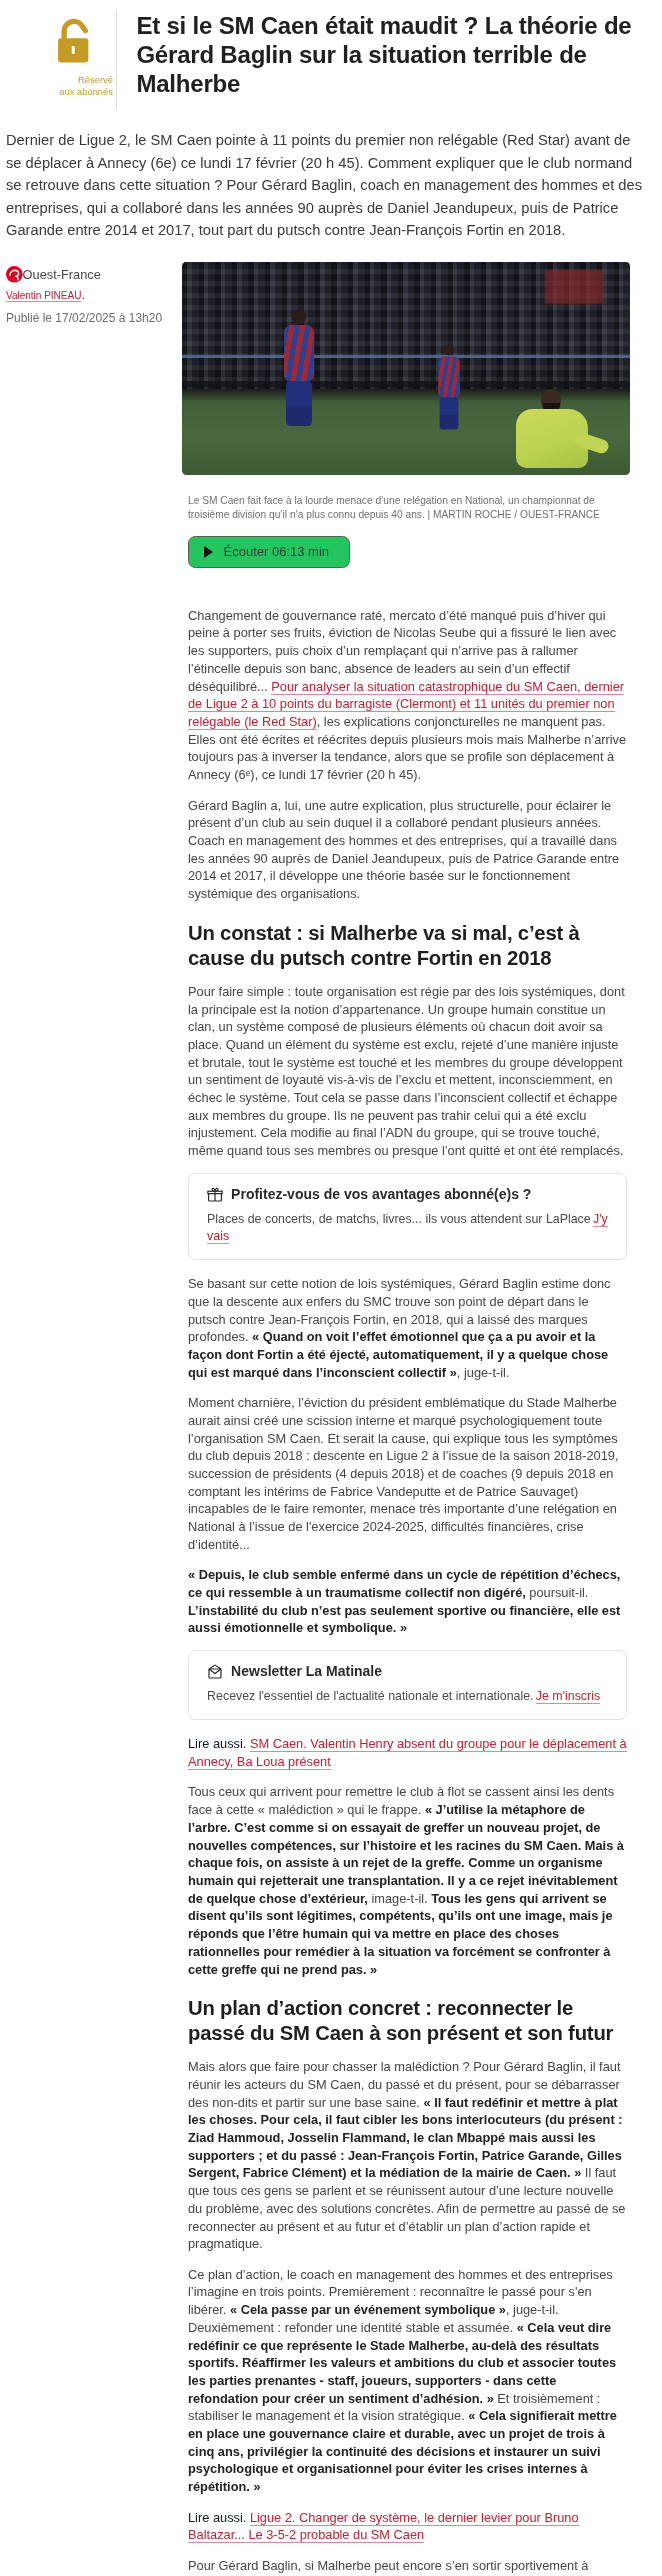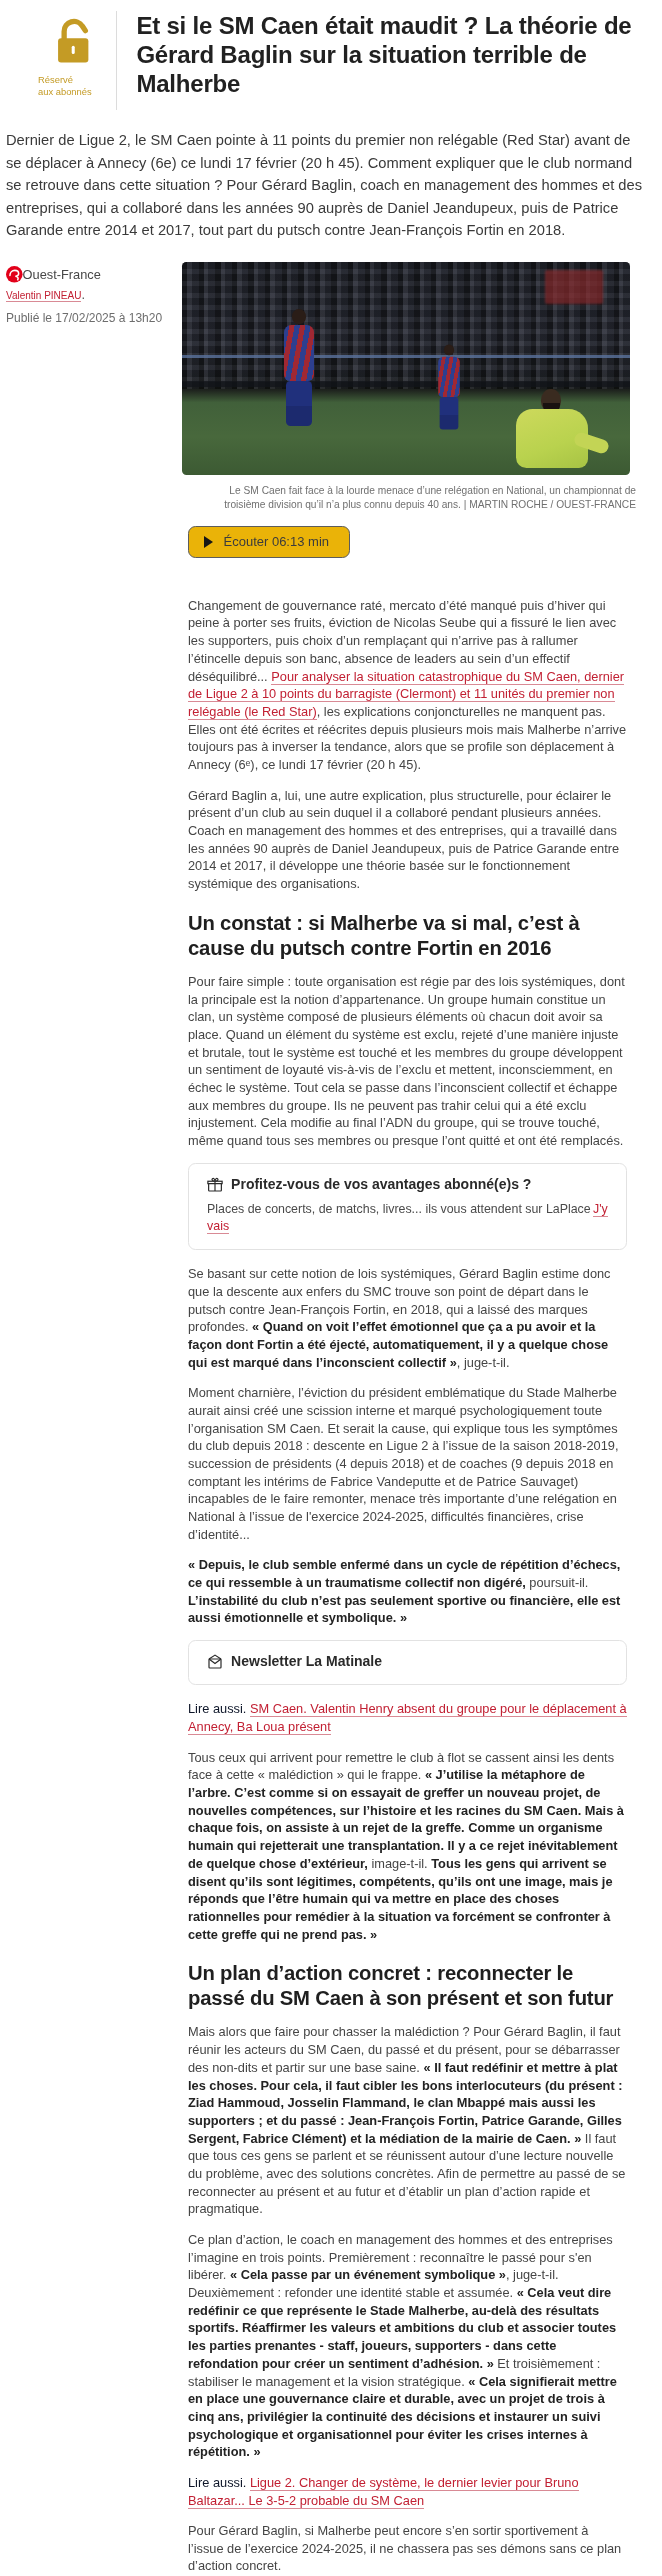--- a/index.html
+++ b/index.html
@@ -2,21 +2,21 @@
 <html lang="fr" style="font-size:12px"><head>
 <meta charset="utf-8">
 <style>
   * { margin:0; padding:0; box-sizing:border-box; }
   html,body { background:#ffffff; }
   body { font-family:"Liberation Sans", sans-serif; color:#3f3f3f; }
   .page { position:relative; width:663px; height:2576px; overflow:hidden; background:#fff; }
 
   
   .top { display:flex; padding:10.5px 19.6px 0 38px; }
-  .badge { width:75px; text-align:left; flex:0 0 auto; padding-top:6px; }
+  .badge { width:75px; text-align:right; flex:0 0 auto; padding-top:6px; }
   .badge .lock { display:block; margin:0 auto 7.5px; }
   .badge-text { color:#c49b25; font-size:9.4px; line-height:12px; }
   .v-divider { width:0.8px; background:#dcdcdc; margin-left:3px; height:99px; flex:0 0 auto; }
   h1.title { padding-left:19.6px; font-size:24px; line-height:29px; font-weight:700; color:#212121; letter-spacing:-0.2px; }
 
   
   .lead { margin:19.6px 21px 0 6px; font-size:14.7px; line-height:22.6px; color:#3a3a3a; }
 
   
   .media-row { display:flex; margin-top:19.6px; }
@@ -41,25 +41,25 @@
   .p-torso { width:30px; height:56px; margin:1.5px auto 0; border-radius:7.5px 7.5px 6px 6px;
              background:repeating-linear-gradient(100deg,#2d3f8f 0 5.3px,#a02833 5.3px 10.5px); }
   .p-legs { width:25.6px; height:45px; margin:0 auto; background:linear-gradient(180deg,#20307c 0 55%, #1c2a6e 55% 100%); border-radius:4.5px; }
   .player.small { transform:scale(.72); }
   .keeper { position:absolute; right:24px; bottom:-4.5px; width:113px; height:90px; }
   .k-head { position:absolute; left:48px; top:0; width:19.6px; height:22.6px; background:#3a2b20; border-radius:50% 50% 46% 46%; }
   .k-beard { position:absolute; left:50px; top:13.5px; width:16.6px; height:10.5px; background:#191210; border-radius:0 0 7.5px 7.5px; }
   .k-body { position:absolute; left:22.6px; top:19.6px; width:72px; height:59px; background:linear-gradient(160deg,#cdd95c 0%, #b9d24e 60%, #a7c344 100%); border-radius:16.6px 19.6px 9px 10.5px; }
   .k-arm { position:absolute; left:81px; top:47px; width:35px; height:13.5px; background:#c3d455; border-radius:6.8px; transform:rotate(18deg); }
 
-  .caption { width:448px; margin:9px 0 0 188px; text-align:right; font-size:10.2px; line-height:14.3px; color:#707070; }
+  .caption { width:448px; margin:19px 0 0 188px; text-align:left; font-size:10.2px; line-height:14.3px; color:#707070; }
 
   
   .audio-btn { display:inline-flex; align-items:center; gap:10.5px; margin:13.5px 0 0 188px;
-               border:1.1px solid #5c5c5c; border-radius:7.5px; background:#eab308; padding:7.5px 19.6px 7.5px 15px; cursor:pointer; }
+               border:1.1px solid #5c5c5c; border-radius:7.5px; background:#22c55e; padding:7.5px 19.6px 7.5px 15px; cursor:pointer; }
   .play-tri { width:0; height:0; border-left:9.8px solid #161616; border-top:6px solid transparent; border-bottom:6px solid transparent; }
   .audio-label { font-size:13px; color:#3c3c3c; }
 
   
   .article { width:439px; margin:39px 0 0 188px; }
   .article p { font-size:12.8px; line-height:17.7px; color:#454545; margin-bottom:12.8px; }
   .article p b, .article p strong { color:#232323; }
   .article h2 { font-size:20.3px; line-height:25px; color:#1f1f1f; font-weight:700; margin:18px 0 12px; letter-spacing:-0.2px; }
   a.red-link { color:#c22033; text-decoration:none; border-bottom:0.8px solid #d98a95; cursor:pointer; }
   .read-also { font-size:12.8px; line-height:17.7px; margin-bottom:12.8px; }
@@ -145,21 +145,21 @@
     <span class="audio-label">Écouter 06:13 min</span>
   </button>
 
   
   <div class="article">
 
     <p><span>Changement de gouvernance raté, mercato d’été manqué puis d’hiver qui peine à porter ses fruits, éviction de Nicolas Seube qui a fissuré le lien avec les supporters, puis choix d’un remplaçant qui n’arrive pas à rallumer l’étincelle depuis son banc, absence de leaders au sein d’un effectif déséquilibré... </span><a class="red-link">Pour analyser la situation catastrophique du SM Caen, dernier de Ligue 2 à 10 points du barragiste (Clermont) et 11 unités du premier non relégable (le Red Star)</a><span>, les explications conjoncturelles ne manquent pas. Elles ont été écrites et réécrites depuis plusieurs mois mais Malherbe n’arrive toujours pas à inverser la tendance, alors que se profile son déplacement à Annecy (6ᵉ), ce lundi 17 février (20 h 45).</span></p>
 
     <p>Gérard Baglin a, lui, une autre explication, plus structurelle, pour éclairer le présent d’un club au sein duquel il a collaboré pendant plusieurs années. Coach en management des hommes et des entreprises, qui a travaillé dans les années 90 auprès de Daniel Jeandupeux, puis de Patrice Garande entre 2014 et 2017, il développe une théorie basée sur le fonctionnement systémique des organisations.</p>
 
-    <h2>Un constat : si Malherbe va si mal, c’est à cause du putsch contre Fortin en 2016</h2>
+    <h2>Un constat : si Malherbe va si mal, c’est à cause du putsch contre Fortin en 2018</h2>
 
     <p>Pour faire simple : toute organisation est régie par des lois systémiques, dont la principale est la notion d’appartenance. Un groupe humain constitue un clan, un système composé de plusieurs éléments où chacun doit avoir sa place. Quand un élément du système est exclu, rejeté d’une manière injuste et brutale, tout le système est touché et les membres du groupe développent un sentiment de loyauté vis-à-vis de l’exclu et mettent, inconsciemment, en échec le système. Tout cela se passe dans l’inconscient collectif et échappe aux membres du groupe. Ils ne peuvent pas trahir celui qui a été exclu injustement. Cela modifie au final l’ADN du groupe, qui se trouve touché, même quand tous ses membres ou presque l’ont quitté et ont été remplacés.</p>
 
     <div class="promo-box">
       <div class="promo-title">
         <svg class="box-icon" width="18" height="18" viewBox="0 0 24 24" fill="none" stroke="#2a2a2a" stroke-width="1.6">
           <rect x="3.5" y="10" width="17" height="10" rx="1"></rect>
           <rect x="2.5" y="7" width="19" height="3.2"></rect>
           <line x1="12" y1="7" x2="12" y2="20"></line>
           <path d="M12 6.8 C9 6.8 7 5.2 8.6 3.6 C10 2.4 12 4.4 12 6.8 C12 4.4 14 2.4 15.4 3.6 C17 5.2 15 6.8 12 6.8 Z"></path>
@@ -177,20 +177,21 @@
 
     <div class="promo-box">
       <div class="promo-title">
         <svg class="box-icon" width="18" height="18" viewBox="0 0 24 24" fill="none" stroke="#2a2a2a" stroke-width="1.6">
           <rect x="4" y="8" width="16" height="12" rx="1"></rect>
           <polyline points="4,8 12,14 20,8"></polyline>
           <polyline points="4,8 12,2.8 20,8"></polyline>
         </svg>
         <span>Newsletter La Matinale</span>
       </div>
+      <div class="promo-text"><span>Recevez l'essentiel de l'actualité nationale et internationale.</span><a class="red-link">Je m'inscris</a></div>
     </div>
 
     <p class="read-also"><span class="label">Lire aussi.</span> <a class="red-link">SM Caen. Valentin Henry absent du groupe pour le déplacement à Annecy, Ba Loua présent</a></p>
 
     <p><span>Tous ceux qui arrivent pour remettre le club à flot se cassent ainsi les dents face à cette « malédiction » qui le frappe. </span><b>« J’utilise la métaphore de l’arbre. C’est comme si on essayait de greffer un nouveau projet, de nouvelles compétences, sur l’histoire et les racines du SM Caen. Mais à chaque fois, on assiste à un rejet de la greffe. Comme un organisme humain qui rejetterait une transplantation. Il y a ce rejet inévitablement de quelque chose d’extérieur, </b><span>image-t-il. </span><b>Tous les gens qui arrivent se disent qu’ils sont légitimes, compétents, qu’ils ont une image, mais je réponds que l’être humain qui va mettre en place des choses rationnelles pour remédier à la situation va forcément se confronter à cette greffe qui ne prend pas. »</b></p>
 
     <h2>Un plan d’action concret : reconnecter le passé du SM Caen à son présent et son futur</h2>
 
     <p><span>Mais alors que faire pour chasser la malédiction ? Pour Gérard Baglin, il faut réunir les acteurs du SM Caen, du passé et du présent, pour se débarrasser des non-dits et partir sur une base saine. </span><b>« Il faut redéfinir et mettre à plat les choses. Pour cela, il faut cibler les bons interlocuteurs (du présent : Ziad Hammoud, Josselin Flammand, le clan Mbappé mais aussi les supporters ; et du passé : Jean-François Fortin, Patrice Garande, Gilles Sergent, Fabrice Clément) et la médiation de la mairie de Caen. »</b><span> Il faut que tous ces gens se parlent et se réunissent autour d’une lecture nouvelle du problème, avec des solutions concrètes. Afin de permettre au passé de se reconnecter au présent et au futur et d’établir un plan d’action rapide et pragmatique.</span></p>
 

